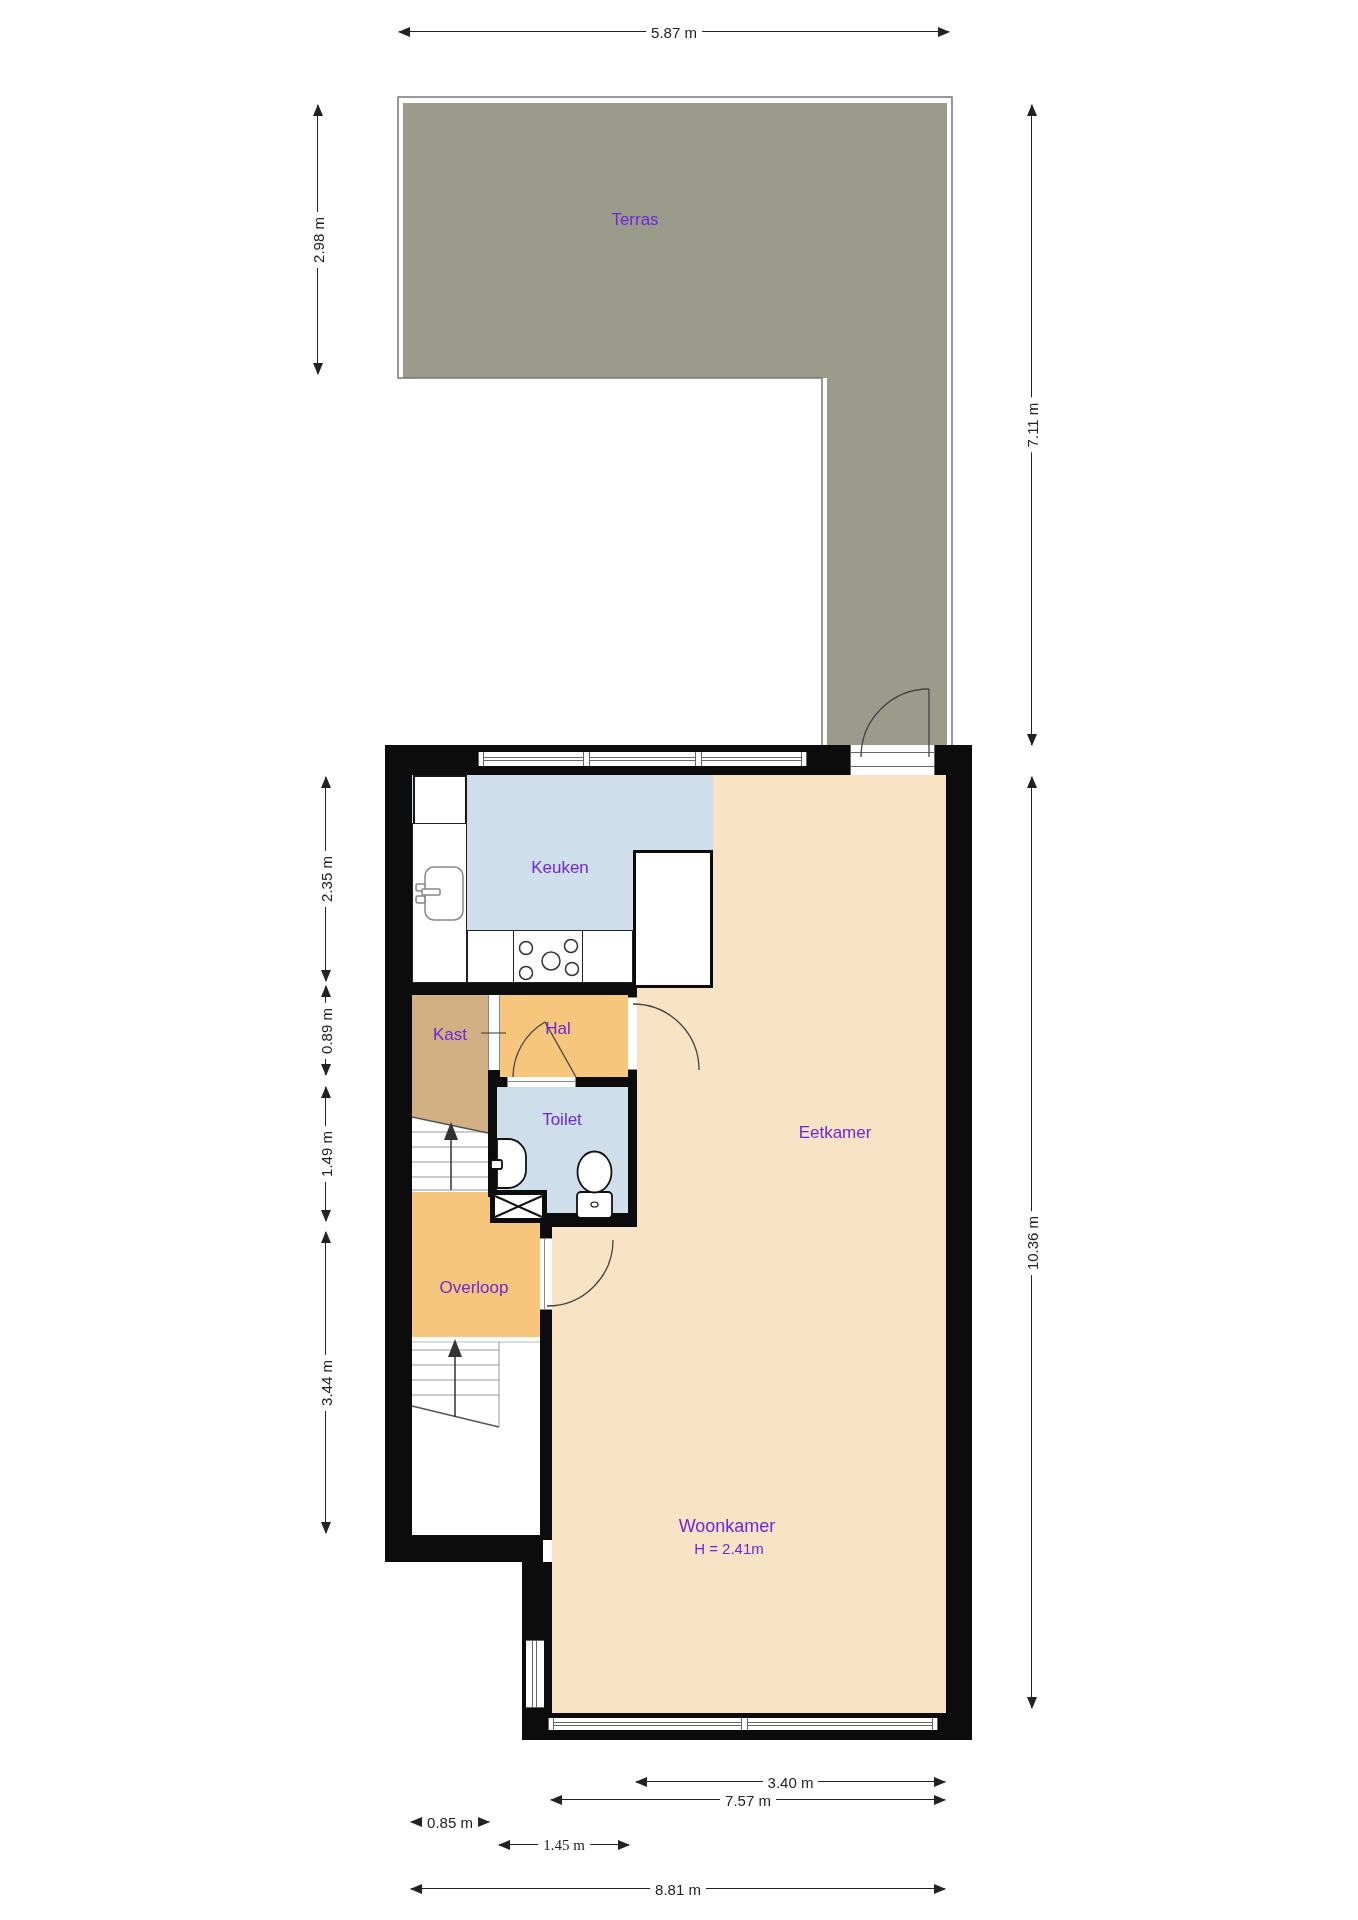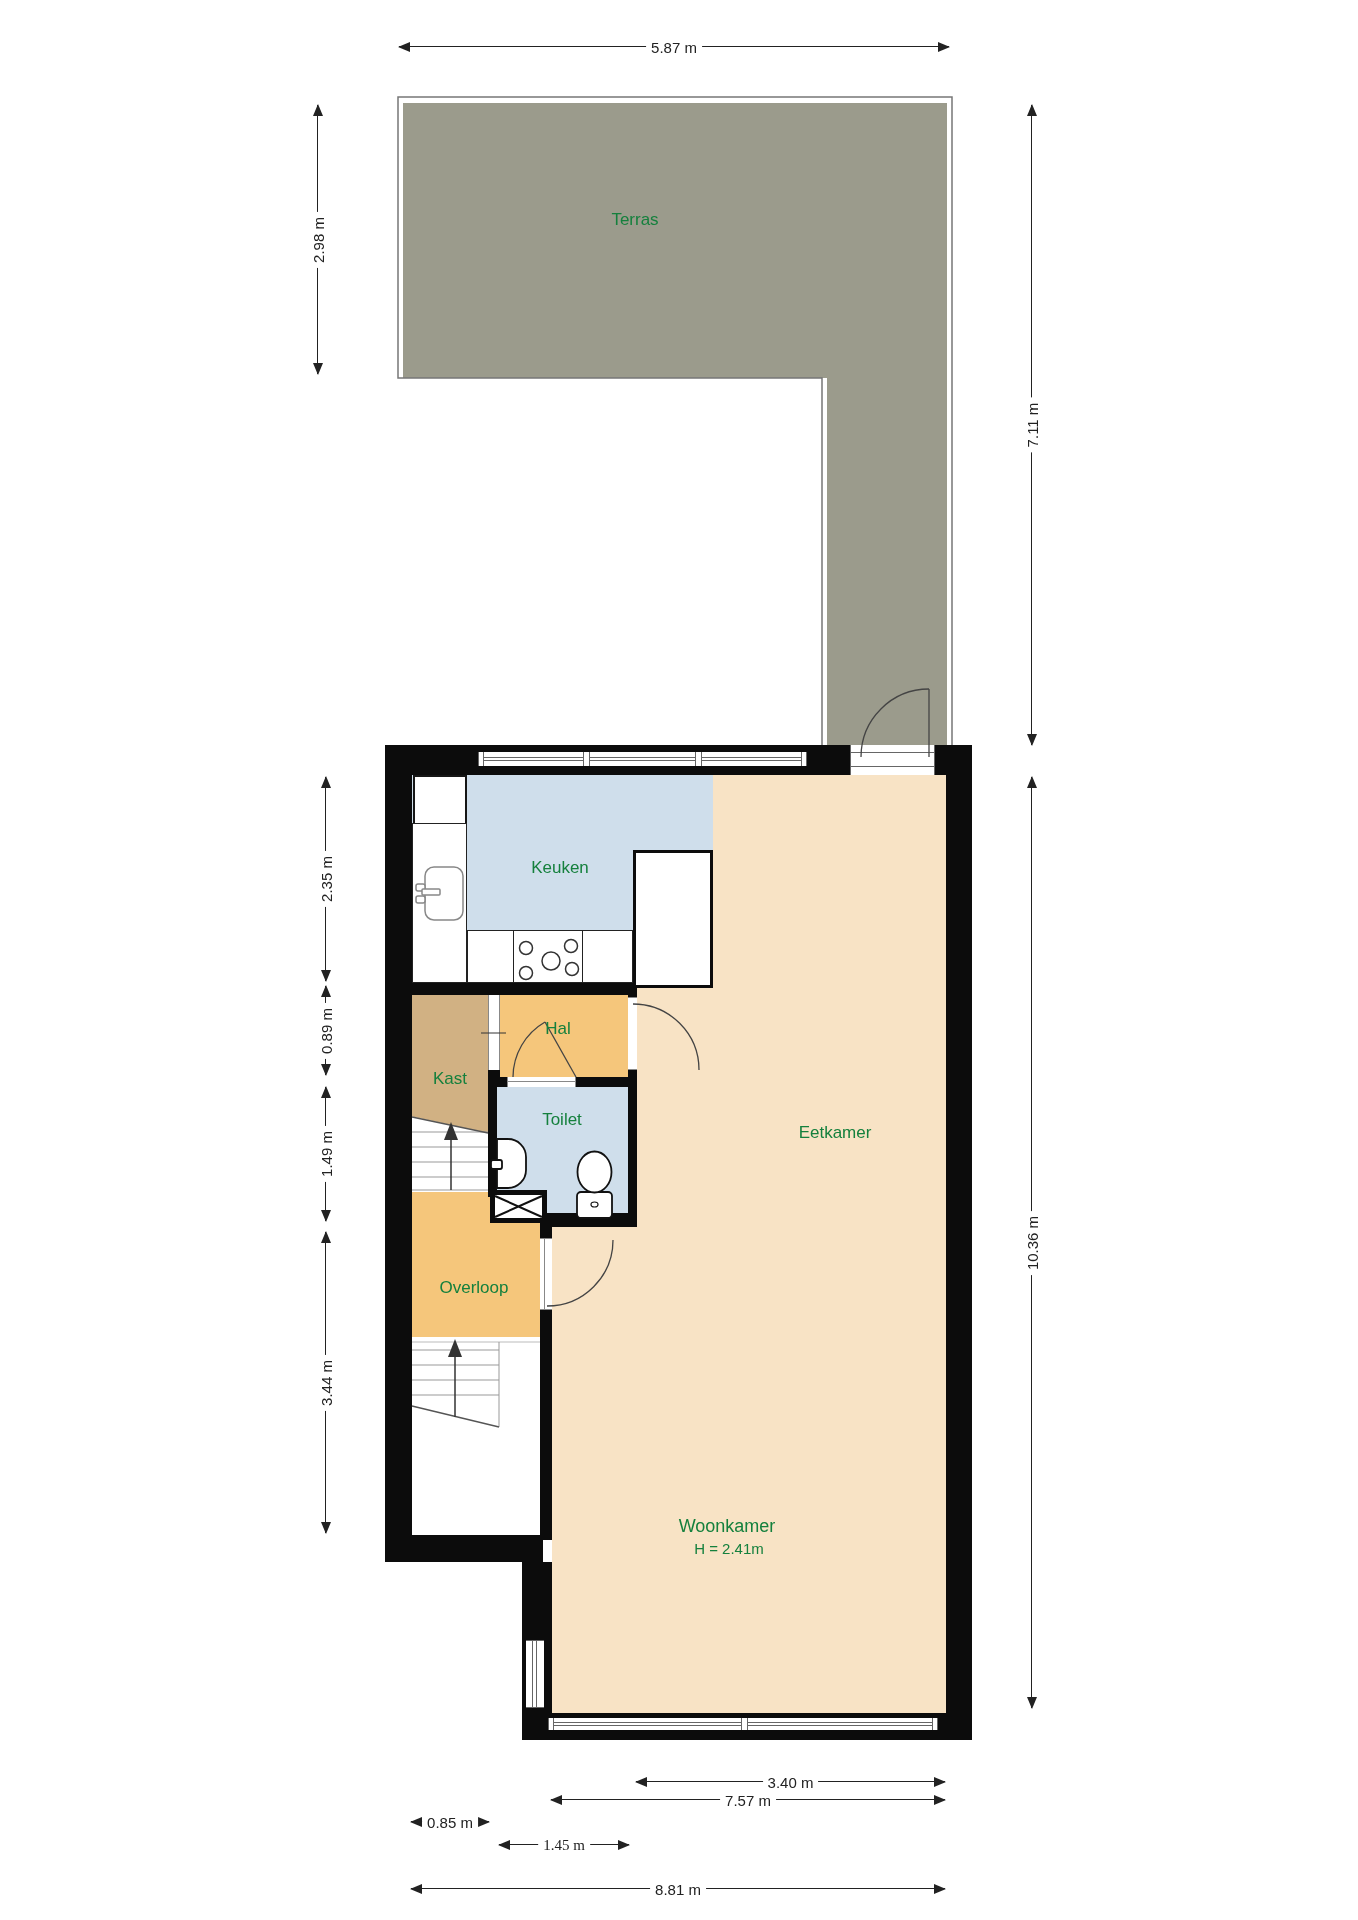--- a/index.html
+++ b/index.html
@@ -15,21 +15,21 @@
   .room-tan{background:var(--c-closet);}
   .white{background:#fff;}
   .fix{position:absolute;background:#fff;border:2px solid #161616;}
   .fix.thin{border-width:1.5px;border-color:#222;}
   .fix.heavy{border-width:3px;border-color:#0c0c0c;}
   .band{position:absolute;background:#fff;}
   .cap-v{border-left:1px solid #666;border-right:1px solid #666;background:#fff;position:absolute;}
   .frame-lr{border-left:1px solid #888;border-right:1px solid #888;}
   .frame-tb{border-top:1px solid #888;border-bottom:1px solid #888;}
   .tline{position:absolute;background:#666;}
-  .lbl{position:absolute;transform:translate(-50%,-50%);font-size:17px;color:#15803d;white-space:nowrap;z-index:30;}
+  .lbl{position:absolute;transform:translate(-50%,-50%);font-size:17px;color:#6d28d9;white-space:nowrap;z-index:30;}
   .lbl.small{font-size:15px;}
   .lbl.big{font-size:18px;}
   .dim-h{position:absolute;height:16px;z-index:25;}
   .dim-h .dline{position:absolute;left:1px;right:1px;top:7px;height:1px;background:#222;}
   .dim-h .ah-l{position:absolute;left:0;top:2.5px;width:0;height:0;border:5px solid transparent;border-left:0;border-right:12px solid #222;}
   .dim-h .ah-r{position:absolute;right:0;top:2.5px;width:0;height:0;border:5px solid transparent;border-right:0;border-left:12px solid #222;}
   .dim-v{position:absolute;width:16px;z-index:25;}
   .dim-v .dline{position:absolute;top:1px;bottom:1px;left:7px;width:1px;background:#222;}
   .dim-v .ah-t{position:absolute;top:0;left:2.5px;width:0;height:0;border:5px solid transparent;border-top:0;border-bottom:12px solid #222;}
   .dim-v .ah-b{position:absolute;bottom:0;left:2.5px;width:0;height:0;border:5px solid transparent;border-bottom:0;border-top:12px solid #222;}
@@ -162,30 +162,30 @@
     </g>
     <g stroke="#111" stroke-width="1.8" fill="#fff">
       <rect x="577" y="1192" width="35" height="26" rx="4"></rect>
       <ellipse cx="594.5" cy="1172" rx="17" ry="20.5"></ellipse>
       <ellipse cx="594.5" cy="1204.5" rx="3.5" ry="2.5" stroke-width="1.2"></ellipse>
     </g>
   </svg>
 
   <span class="lbl" style="left:635px;top:220px;">Terras</span>
   <span class="lbl" style="left:560px;top:868px;">Keuken</span>
-  <span class="lbl" style="left:450px;top:1035px;margin-top:44px;">Kast</span>
+  <span class="lbl" style="left:450px;top:1035px;">Kast</span>
   <span class="lbl" style="left:558px;top:1029px;">Hal</span>
   <span class="lbl" style="left:562px;top:1120px;">Toilet</span>
   <span class="lbl" style="left:835px;top:1133px;">Eetkamer</span>
   <span class="lbl" style="left:474px;top:1288px;">Overloop</span>
   <span class="lbl big" style="left:727px;top:1526px;">Woonkamer</span>
   <span class="lbl small" style="left:729px;top:1548px;">H = 2.41m</span>
 
   <div id="dims">
-      <div class="dim-h" style="left: 398px; top: 39px; width: 552px; text-align: center;">
+      <div class="dim-h" style="left: 398px; top: 24px; width: 552px; text-align: center;">
         <div class="dline"></div>
     <div class="ah-l"></div>
     <div class="ah-r"></div>
     <span class="dlbl">5.87 m</span>
       </div>
       <div class="dim-h" style="left: 550px; top: 1792px; width: 396px;">
         <div class="dline"></div>
     <div class="ah-l"></div>
     <div class="ah-r"></div>
     <span class="dlbl">7.57 m</span>

